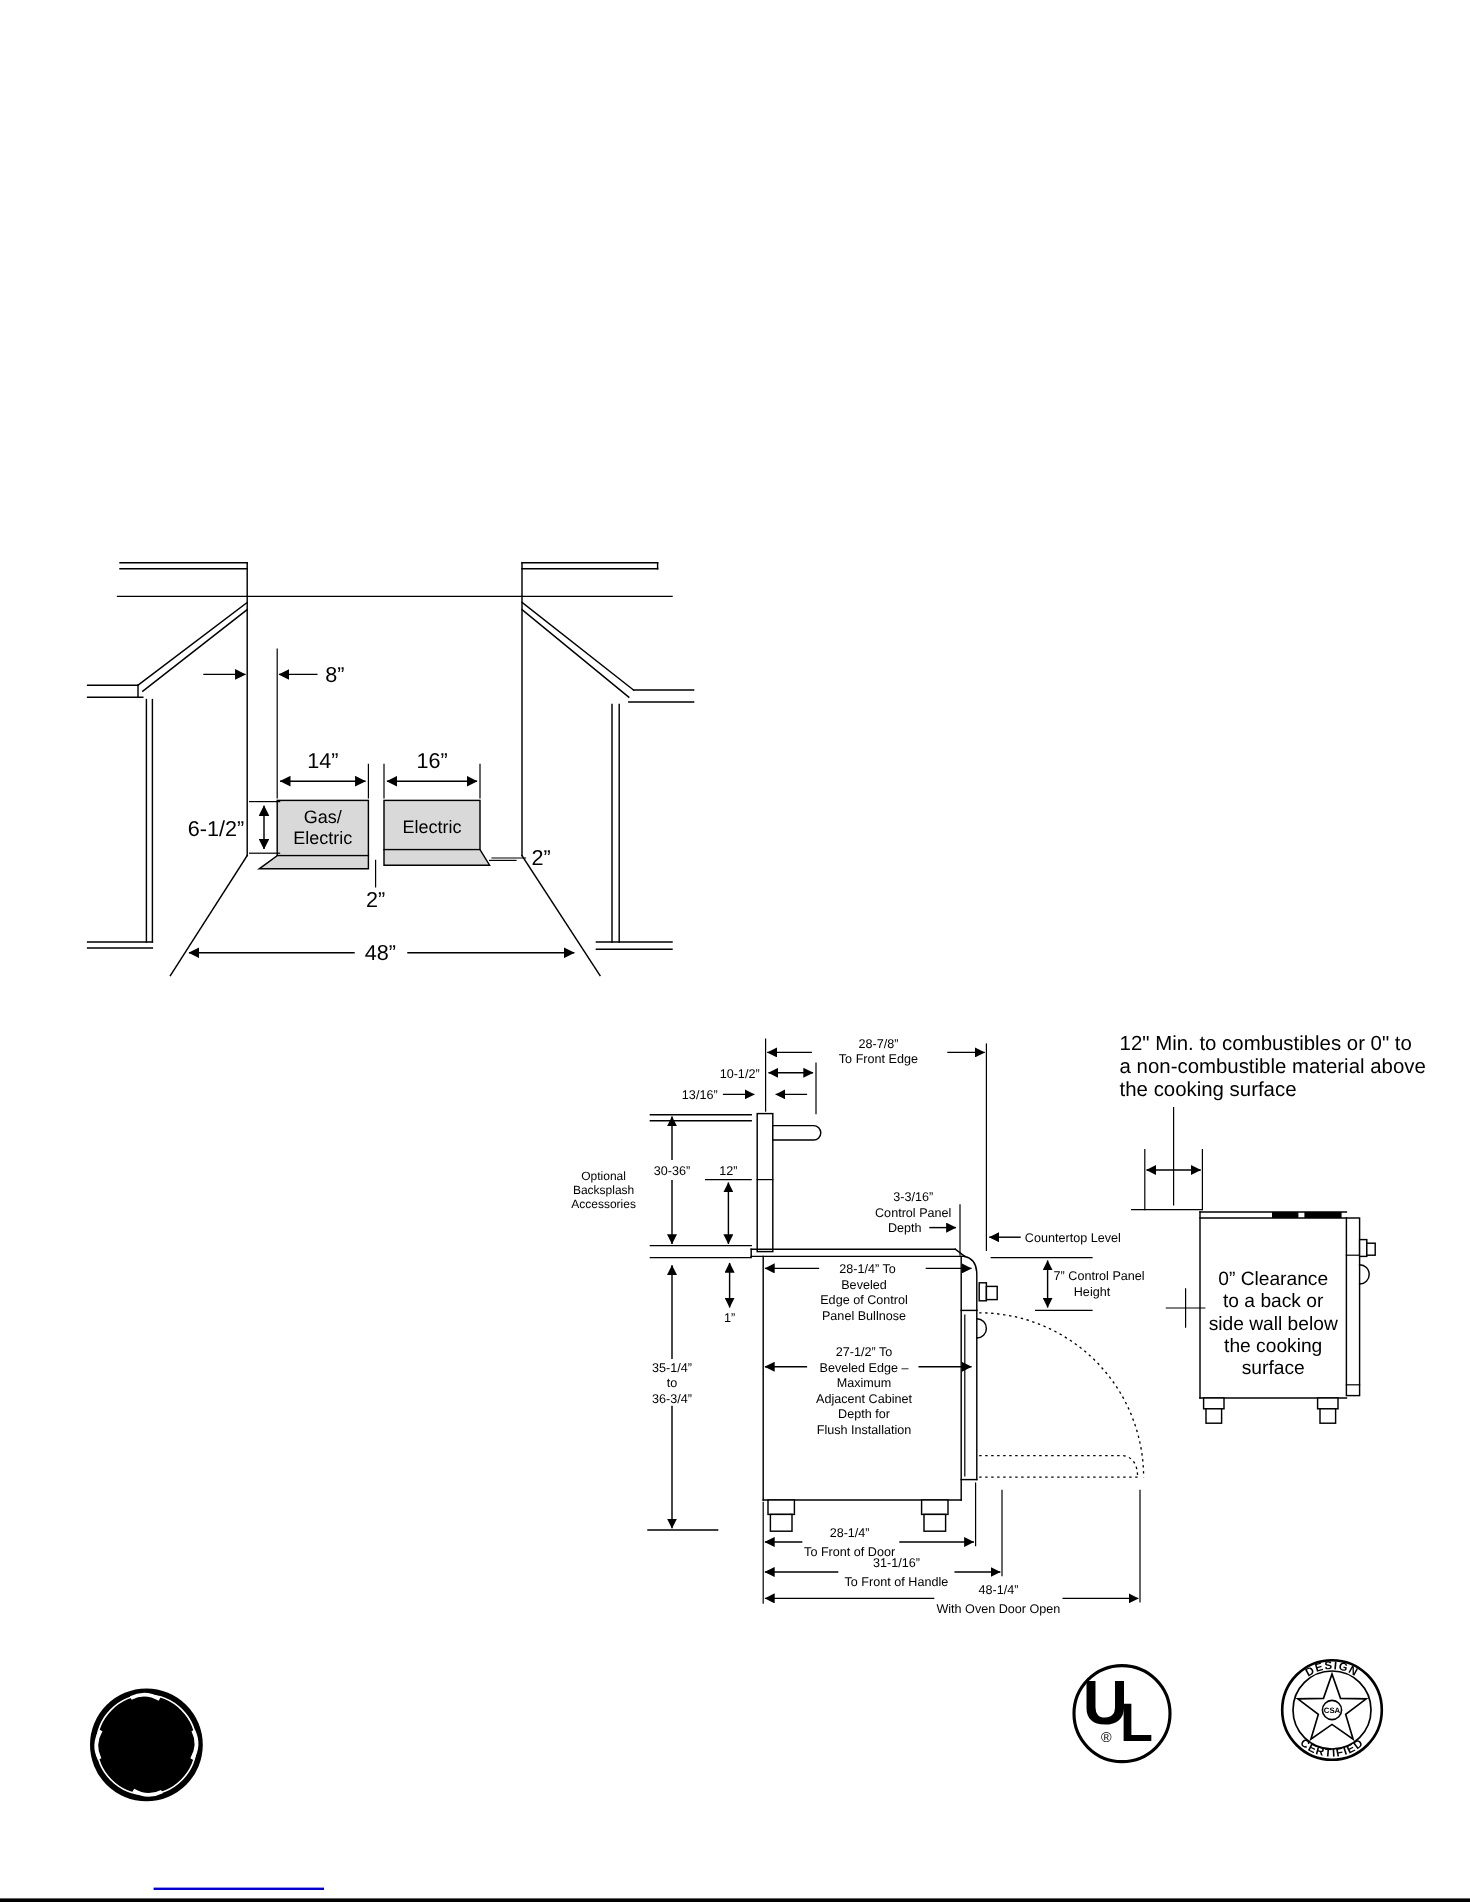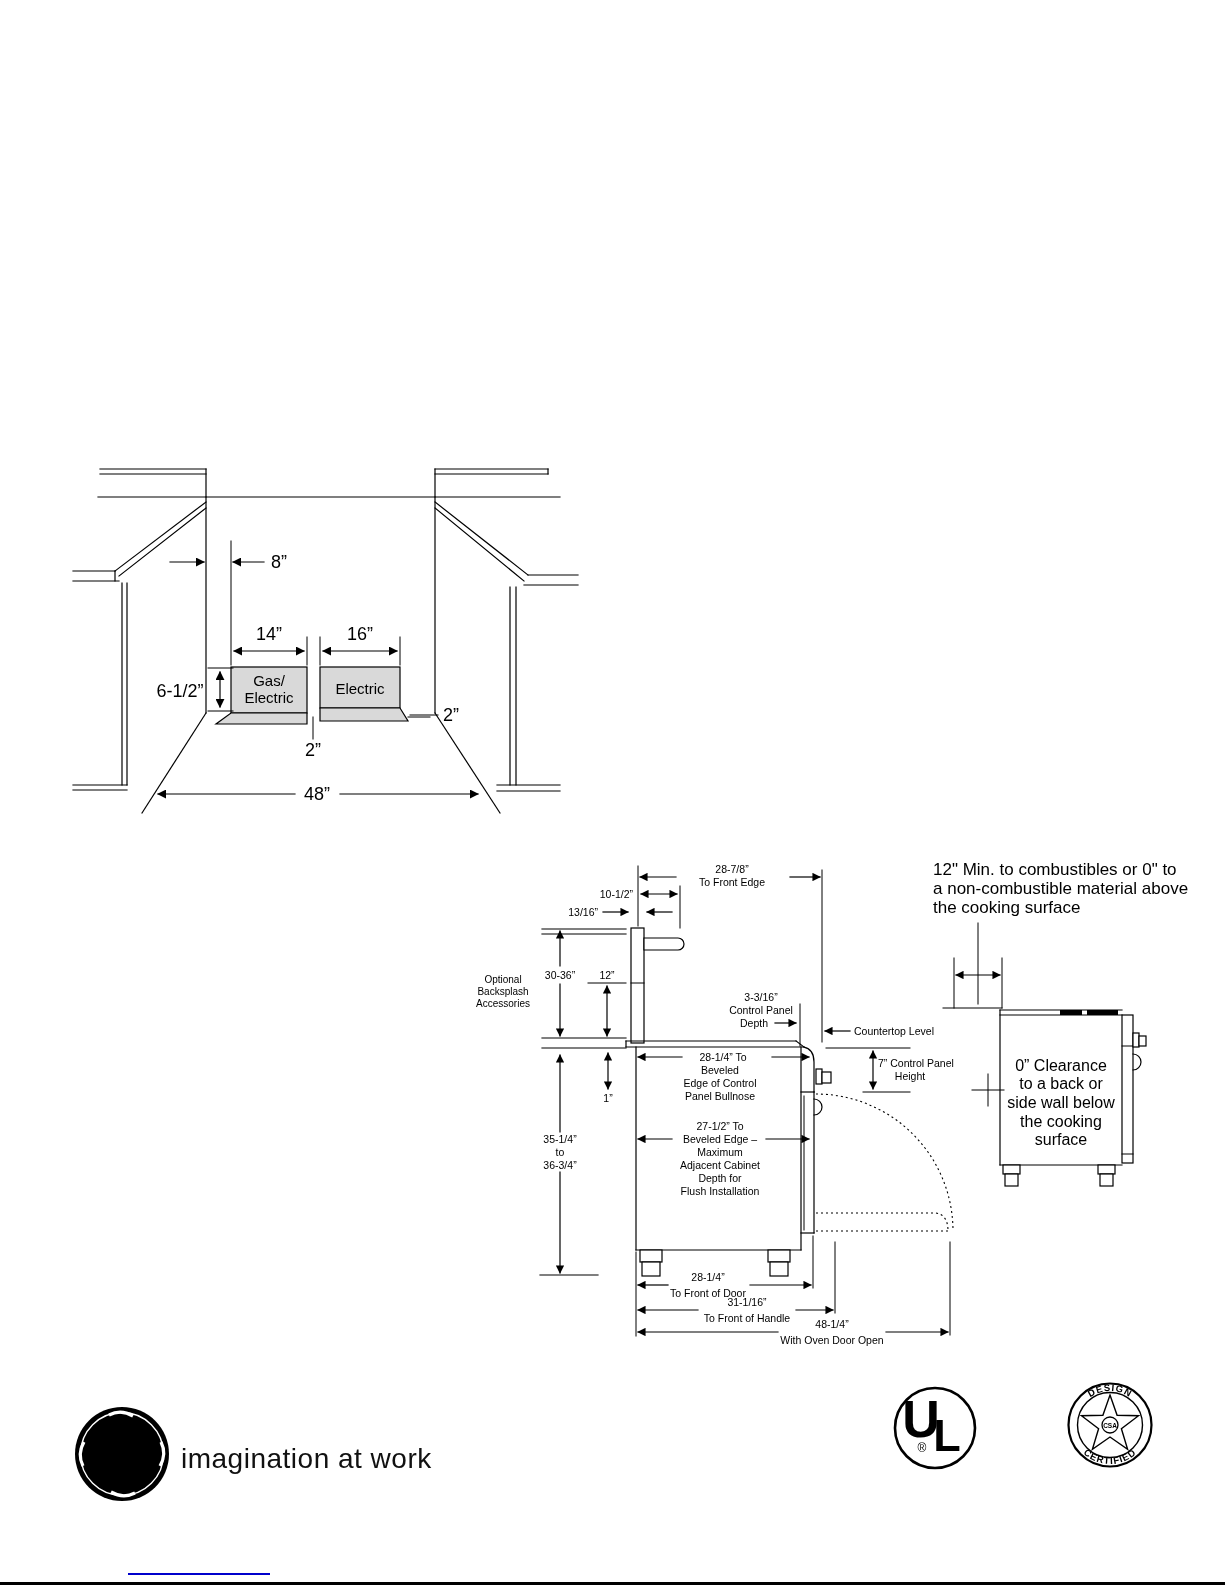--- a/index.html
+++ b/index.html
@@ -302,21 +302,20 @@
   <svg class="abs" style="left:73px;top:1403px;" width="100" height="104" viewBox="0 0 100 104">
     <circle cx="49" cy="51" r="47" fill="#000"></circle>
     <circle cx="49" cy="51" r="41.5" fill="none" stroke="#fff" stroke-width="1.4"></circle>
     <path d="M36,12 q12,-6 24,1" fill="none" stroke="#fff" stroke-width="3.2"></path>
     <path d="M88,39 q6,12 -1,24" fill="none" stroke="#fff" stroke-width="3.2"></path>
     <path d="M62,90 q-12,6 -24,-1" fill="none" stroke="#fff" stroke-width="3.2"></path>
     <path d="M10,63 q-6,-12 1,-24" fill="none" stroke="#fff" stroke-width="3.2"></path>
     <text x="49" y="67" text-anchor="middle" fill="#fff" font-family="DejaVu Serif, serif" font-style="italic" font-size="46">GE</text>
   </svg>
 
-  <div class="abs" id="tagline" style="left:181px;top:1443px;">imagination at work</div>
 
   <svg class="abs" style="left:892px;top:1385px;" width="86" height="86" viewBox="0 0 86 86">
     <circle cx="43" cy="43" r="40" fill="none" stroke="#000" stroke-width="2.6"></circle>
     <text x="29" y="52" text-anchor="middle" font-size="52" font-weight="bold" font-family="DejaVu Sans, sans-serif">U</text>
     <text x="55" y="66" text-anchor="middle" font-size="45" font-weight="bold" font-family="DejaVu Sans, sans-serif">L</text>
     <text x="30" y="67" text-anchor="middle" font-size="12">®</text>
   </svg>
 
   <svg class="abs" style="left:1066px;top:1381px;" width="88" height="88" viewBox="0 0 88 88">
     <defs>

